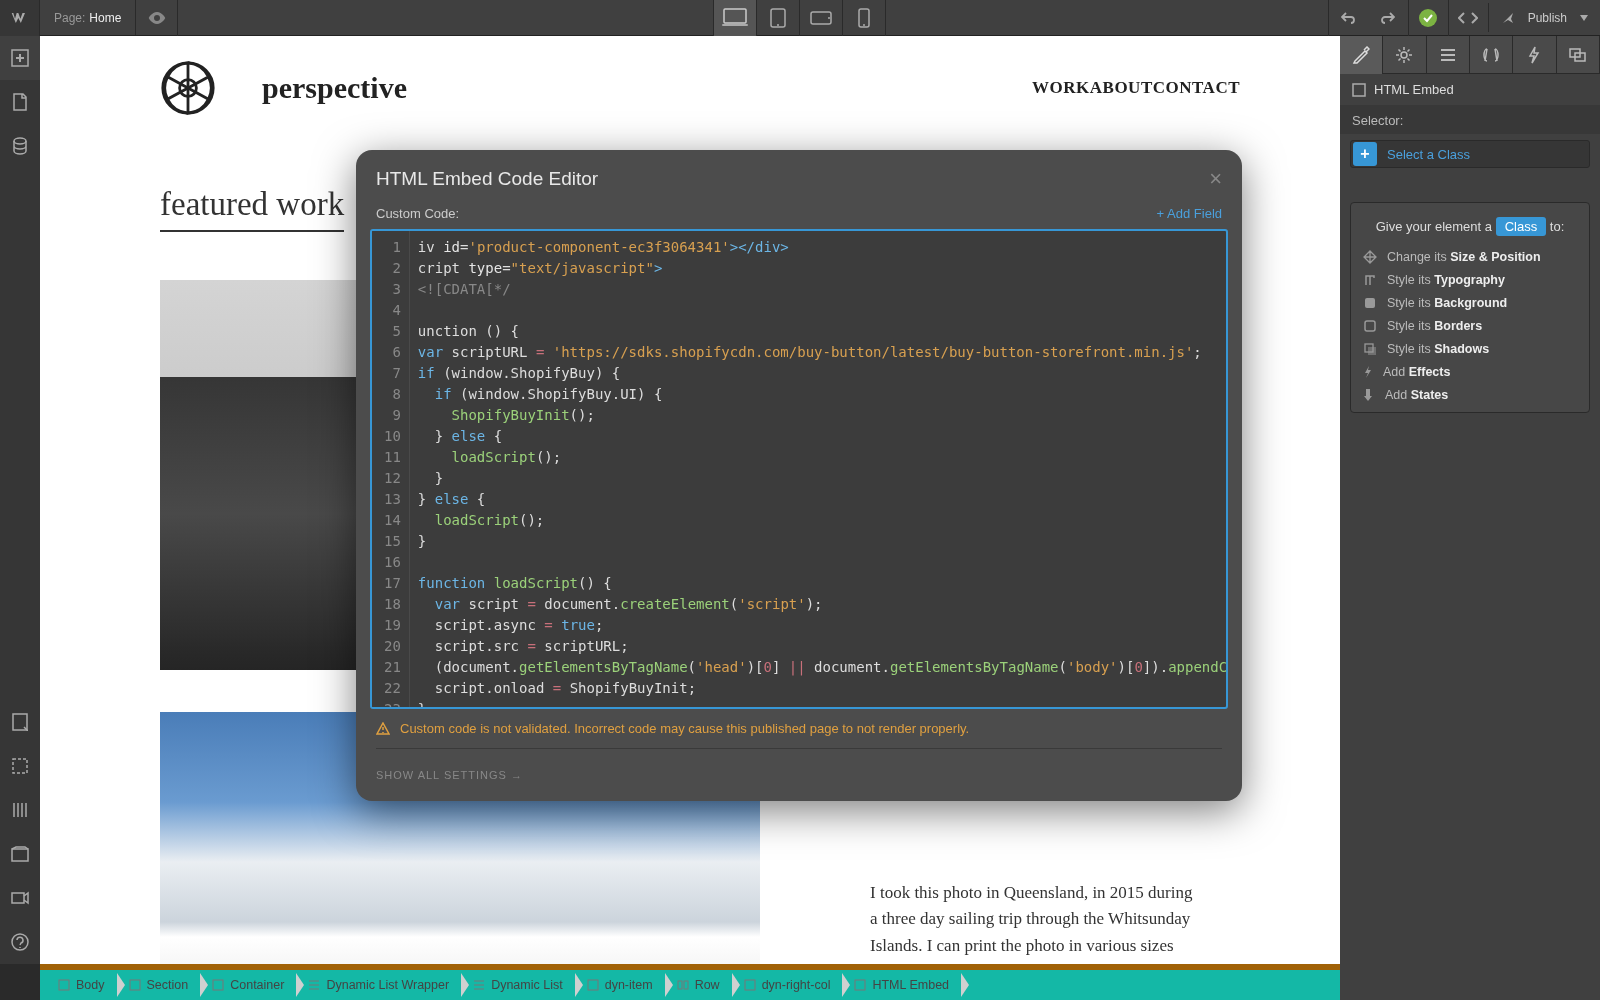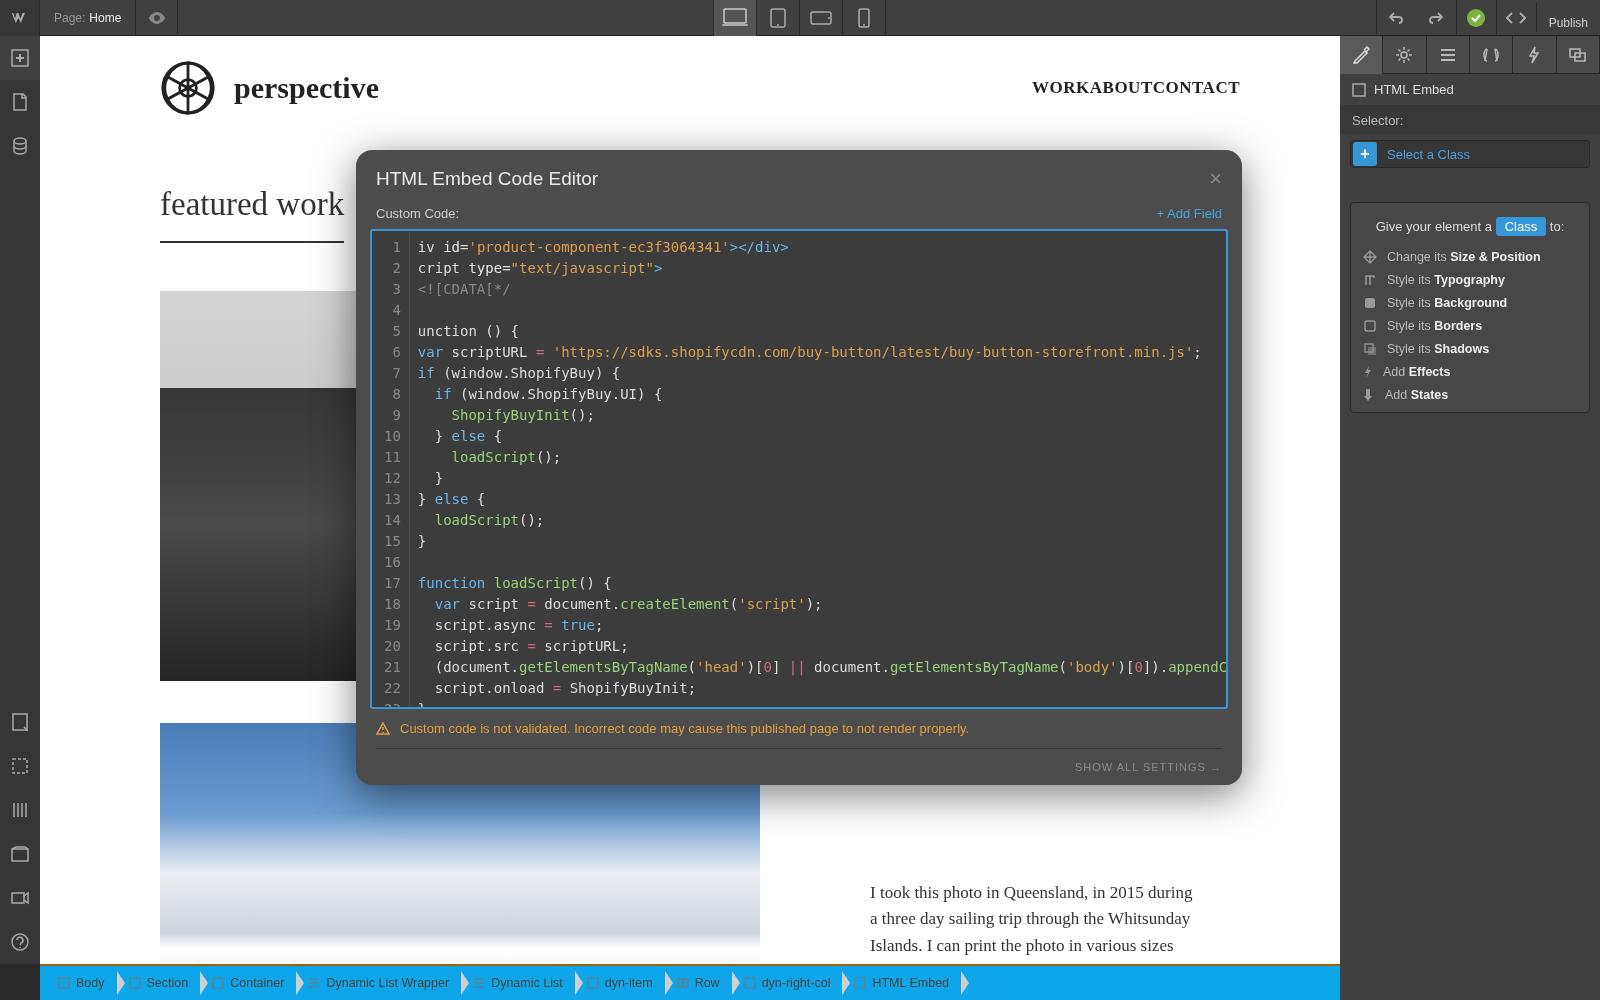--- a/index.html
+++ b/index.html
@@ -17,41 +17,41 @@
 
 .topbar-center { position: absolute; left: 50%; transform: translateX(-50%); display: flex; gap: 0; height: 100%; }
 .device-btn { width: 44px; height: 36px; display: flex; align-items: center; justify-content: center; border-left: 1px solid #2a2a2a; border-right: 1px solid #2a2a2a; margin-left: -1px; }
 .device-btn.active { background: #555; }
 .device-btn svg { fill: #aaa; }
 
 .topbar-right { margin-left: auto; display: flex; align-items: center; height: 100%; }
 .tr-btn { width: 40px; height: 36px; display: flex; align-items: center; justify-content: center; border-left: 1px solid #2a2a2a; }
 .tr-btn svg { fill: #aaa; }
 .check-btn svg circle { fill: #7cb342; }
-.publish { display: flex; align-items: center; padding: 0 12px; height: 29px; border-left: 1px solid #2a2a2a; font-size: 12px; color: #ccc; gap: 13px; flex-direction: column; }
+.publish { display: flex; align-items: center; padding: 0 12px; height: 29px; border-left: 1px solid #2a2a2a; font-size: 12px; color: #ccc; gap: 13px; }
 .publish svg { fill: #aaa; }
 
 
 .left-toolbar { position: absolute; left: 0; top: 36px; bottom: 36px; width: 40px; background: #363636; display: flex; flex-direction: column; justify-content: space-between; z-index: 5; }
 .lt-top, .lt-bottom { display: flex; flex-direction: column; }
 .lt-btn { width: 40px; height: 44px; display: flex; align-items: center; justify-content: center; position: relative; }
 .lt-btn.add { background: #404040; }
 .lt-btn svg { fill: #aaa; }
 
 
 .canvas { position: absolute; left: 40px; right: 260px; top: 36px; bottom: 36px; background: #fff; overflow: hidden; }
 .site-header { display: flex; align-items: center; justify-content: space-between; padding: 24px 100px 20px 120px; }
 .brand { display: flex; align-items: center; gap: 18px; }
 .brand-logo { width: 56px; height: 56px; }
-.brand-name { font-family: Georgia, serif; font-size: 30px; font-weight: bold; color: #222; }
+.brand-name { font-family: Georgia, serif; font-size: 30px; font-weight: bold; color: #222; margin-left: 28px; }
 .nav { display: flex; }
 .nav a { font-family: Georgia, serif; font-size: 17px; font-weight: bold; color: #222; text-decoration: none; letter-spacing: 0.5px; }
 
 .featured { padding: 0 120px; margin-top: 50px; }
-.featured h2 { font-family: Georgia, serif; font-size: 33px; color: #333; font-weight: normal; border-bottom: 2px solid #333; padding-bottom: 18px; display: inline-block; }
+.featured h2 { font-family: Georgia, serif; font-size: 33px; color: #333; font-weight: normal; border-bottom: 2px solid #333; padding-bottom: 7px; display: inline-block; }
 
 .work-grid { padding: 0 120px; margin-top: 48px; }
 .work-img { width: 600px; height: 390px; background: #666; position: relative; overflow: hidden; }
 .work-img.bw { background: linear-gradient(180deg, #d8d4cc 0%, #d0ccc0 25%, #3a3530 25%, #504840 60%, #282420 100%); filter: grayscale(100%); }
 .work-img.sky { height: 300px; margin-top: 42px; background: linear-gradient(180deg, #4a7db8 0%, #6a9bd0 30%, #EAEEF2 50%, #ccd4dc 70%, #fff 75%, #e8e8e8 100%); position: relative; }
 .caption { position: absolute; left: 830px; top: 844px; width: 330px; font-family: Georgia, serif; font-size: 17px; line-height: 1.55; color: #333; }
 
 
 .right-panel { position: absolute; right: 0; top: 36px; bottom: 0; width: 260px; background: #404040; z-index: 5; display: flex; flex-direction: column; }
 .rp-tabs { height: 38px; background: #4a4a4a; display: flex; align-items: center; border-bottom: 1px solid #2a2a2a; }
@@ -69,21 +69,21 @@
 
 .rp-card { margin: 28px 10px 10px; background: #474747; border: 1px solid #2a2a2a; border-radius: 4px; padding: 14px 12px 10px; }
 .rp-card-hd { font-size: 13px; color: #ddd; text-align: center; margin-bottom: 14px; }
 .rp-class-tag { display: inline-block; background: #3797d6; color: #fff; padding: 2px 9px; border-radius: 3px; font-size: 13px; text-align: right; }
 .rp-list { display: flex; flex-direction: column; gap: 9px; }
 .rp-item { display: flex; align-items: center; gap: 10px; font-size: 12.5px; color: #bbb; }
 .rp-item b { color: #eee; font-weight: 600; }
 .rp-item svg { fill: #999; flex-shrink: 0; }
 
 
-.breadcrumb { position: absolute; left: 40px; right: 260px; bottom: 0; height: 36px; background: #0ea5e9; display: flex; align-items: center; padding-left: 8px; font-size: 12.5px; color: #444; border-top: 2px solid #a16207; z-index: 5; }
+.breadcrumb { position: absolute; left: 40px; right: 260px; bottom: 0; height: 36px; background: #14b8a6; display: flex; align-items: center; padding-left: 8px; font-size: 12.5px; color: #444; border-top: 6px solid #a16207; z-index: 5; }
 .bc-item { display: flex; align-items: center; gap: 6px; padding: 0 14px 0 10px; height: 24px; position: relative; }
 .bc-item::after { content: ''; position: absolute; right: -6px; top: 0; width: 0; height: 0; border-top: 12px solid transparent; border-bottom: 12px solid transparent; border-left: 8px solid #d0d0d0; }
 .bc-item svg { fill: #777; }
 
 
 .modal-overlay { position: absolute; inset: 36px 260px 36px 40px; z-index: 20; pointer-events: none; }
 .modal { position: absolute; left: 316px; top: 114px; width: 886px; background: #4c4c4c; border-radius: 16px; box-shadow: 0 10px 40px rgba(0,0,0,0.5); pointer-events: auto; }
 .modal-hd { display: flex; align-items: center; justify-content: space-between; padding: 16px 20px 14px; }
 .modal-title { font-size: 19px; color: #e8e8e8; }
 .modal-close { color: #888; font-size: 22px; cursor: pointer; }
@@ -106,21 +106,21 @@
 .tok-num { color: #c8707a; }
 .tok-comment { color: #888; }
 .tok-op { color: #c8707a; }
 
 .modal-warning { display: flex; align-items: center; gap: 10px; padding: 12px 20px; font-size: 13px; color: #e0a040; }
 .modal-warning svg { fill: #e0a040; }
 
 .modal-actions { display: flex; gap: 12px; padding: 0 20px 14px; }
 .modal-btn { background: #5a5a5a; color: #eee; border: none; padding: 9px 22px; border-radius: 3px; font-size: 14px; cursor: pointer; box-shadow: 0 1px 2px rgba(0,0,0,0.3); }
 
-.modal-footer { border-top: 1px solid #3a3a3a; margin: 0 20px; padding: 12px 0; text-align: right; font-size: 11px; letter-spacing: 1px; color: #888; }
+.modal-footer { border-top: 1px solid #3a3a3a; margin: 0 20px; padding: 20px 0; text-align: left; font-size: 11px; letter-spacing: 1px; color: #888; }
 .modal-footer span::after { content: ' →'; }
 
 </style>
 </head>
 <body>
 
 <div class="topbar">
   <div class="topbar-left">
     <div class="logo-box">
       <svg viewBox="0 0 24 24">

